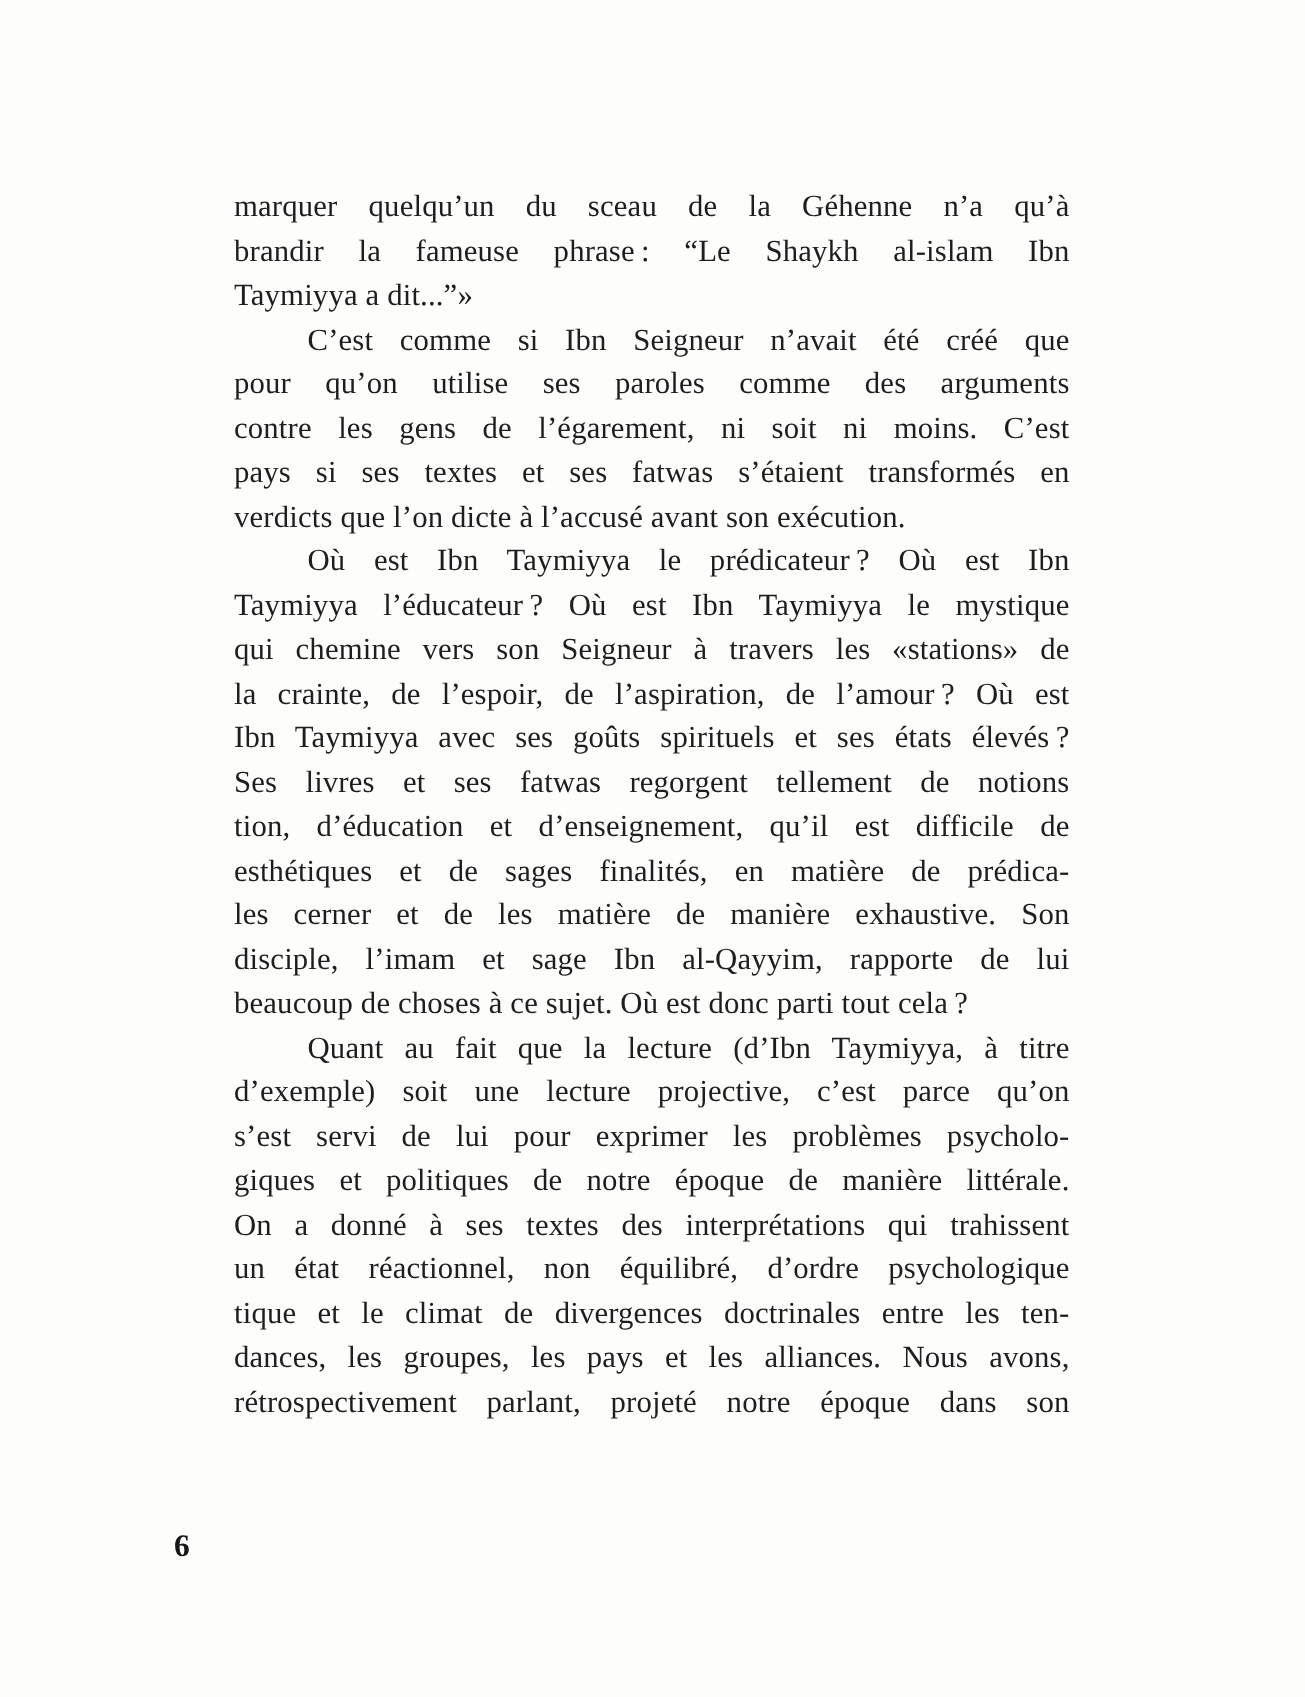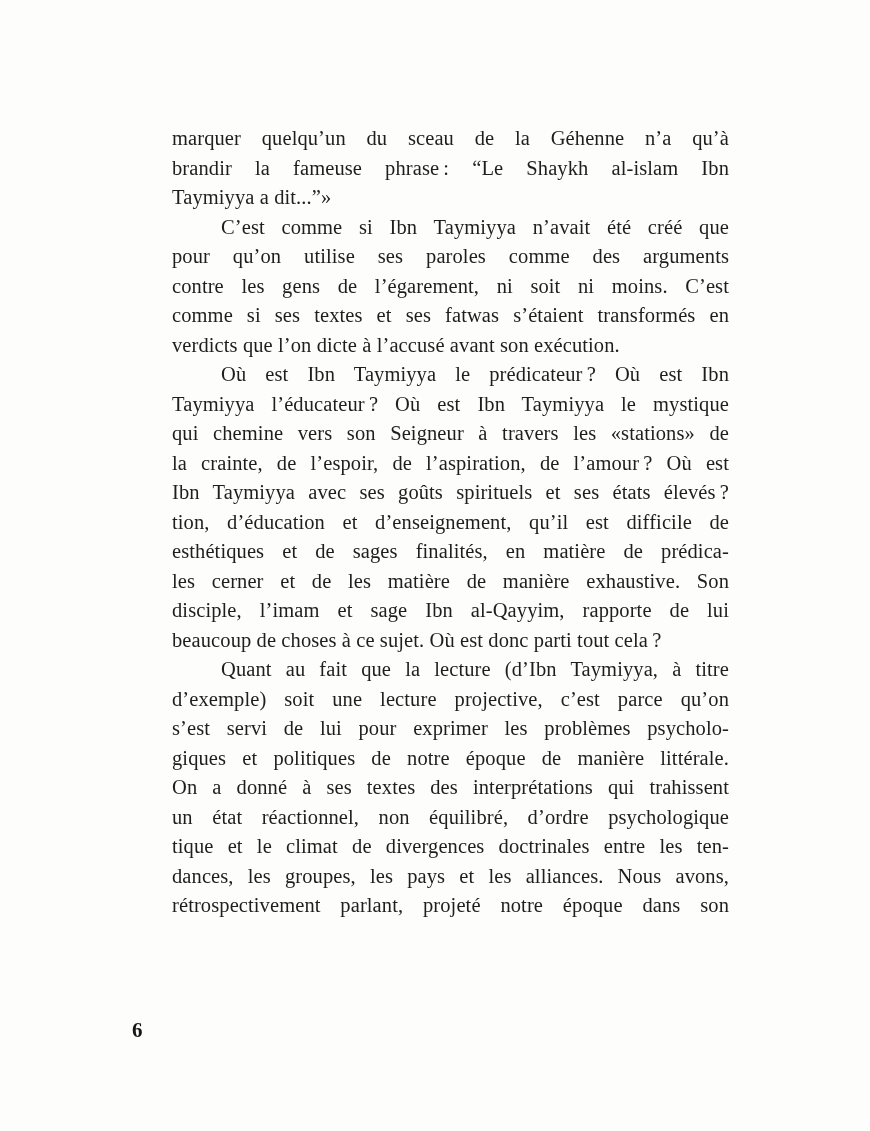--- a/index.html
+++ b/index.html
@@ -10,21 +10,20 @@
     width: 870px;
     height: 1131px;
     position: relative;
     background: #fdfdfc;
     font-family: "Liberation Serif", serif;
     overflow: hidden;
   }
   .page {
     position: absolute;
     inset: 0;
-    margin-left: 16px;
   }
   .text-block {
     position: absolute;
     left: 156px;
     top: 124px;
     width: 557px;
     color: #1e1e1e;
     font-size: 20.5px;
     line-height: 29.5px;
     letter-spacing: 0.1px;
@@ -64,32 +63,33 @@
 <body style="background: rgb(253, 253, 252);">
 
 <div class="page">
   <div class="text-block" style="color: rgb(30, 30, 30);">
       <div class="para">
         <div class="line justified">marquer quelqu’un du sceau de la Géhenne n’a qu’à</div>
         <div class="line justified">brandir la fameuse phrase : “Le Shaykh al-islam Ibn</div>
         <div class="line lastline">Taymiyya a dit...”»</div>
       </div>
       <div class="para">
-        <div class="line justified indent">C’est comme si Ibn Taymiyya n’avait été créé que</div>
+        <div class="line justified indent">C’est comme si Ibn Seigneur n’avait été créé que</div>
         <div class="line justified">pour qu’on utilise ses paroles comme des arguments</div>
         <div class="line justified">contre les gens de l’égarement, ni soit ni moins. C’est</div>
-        <div class="line justified">comme si ses textes et ses fatwas s’étaient transformés en</div>
+        <div class="line justified">pays si ses textes et ses fatwas s’étaient transformés en</div>
         <div class="line lastline">verdicts que l’on dicte à l’accusé avant son exécution.</div>
       </div>
       <div class="para">
         <div class="line justified indent">Où est Ibn Taymiyya le prédicateur ? Où est Ibn</div>
         <div class="line justified">Taymiyya l’éducateur ? Où est Ibn Taymiyya le mystique</div>
         <div class="line justified">qui chemine vers son Seigneur à travers les «stations» de</div>
         <div class="line justified">la crainte, de l’espoir, de l’aspiration, de l’amour ? Où est</div>
         <div class="line justified">Ibn Taymiyya avec ses goûts spirituels et ses états élevés ?</div>
+        <div class="line justified">Ses livres et ses fatwas regorgent tellement de notions</div>
         <div class="line justified">tion, d’éducation et d’enseignement, qu’il est difficile de</div>
         <div class="line justified">esthétiques et de sages finalités, en matière de prédica-</div>
         <div class="line justified">les cerner et de les matière de manière exhaustive. Son</div>
         <div class="line justified">disciple, l’imam et sage Ibn al-Qayyim, rapporte de lui</div>
         <div class="line lastline">beaucoup de choses à ce sujet. Où est donc parti tout cela ?</div>
       </div>
       <div class="para">
         <div class="line justified indent">Quant au fait que la lecture (d’Ibn Taymiyya, à titre</div>
         <div class="line justified">d’exemple) soit une lecture projective, c’est parce qu’on</div>
         <div class="line justified">s’est servi de lui pour exprimer les problèmes psycholo-</div>

